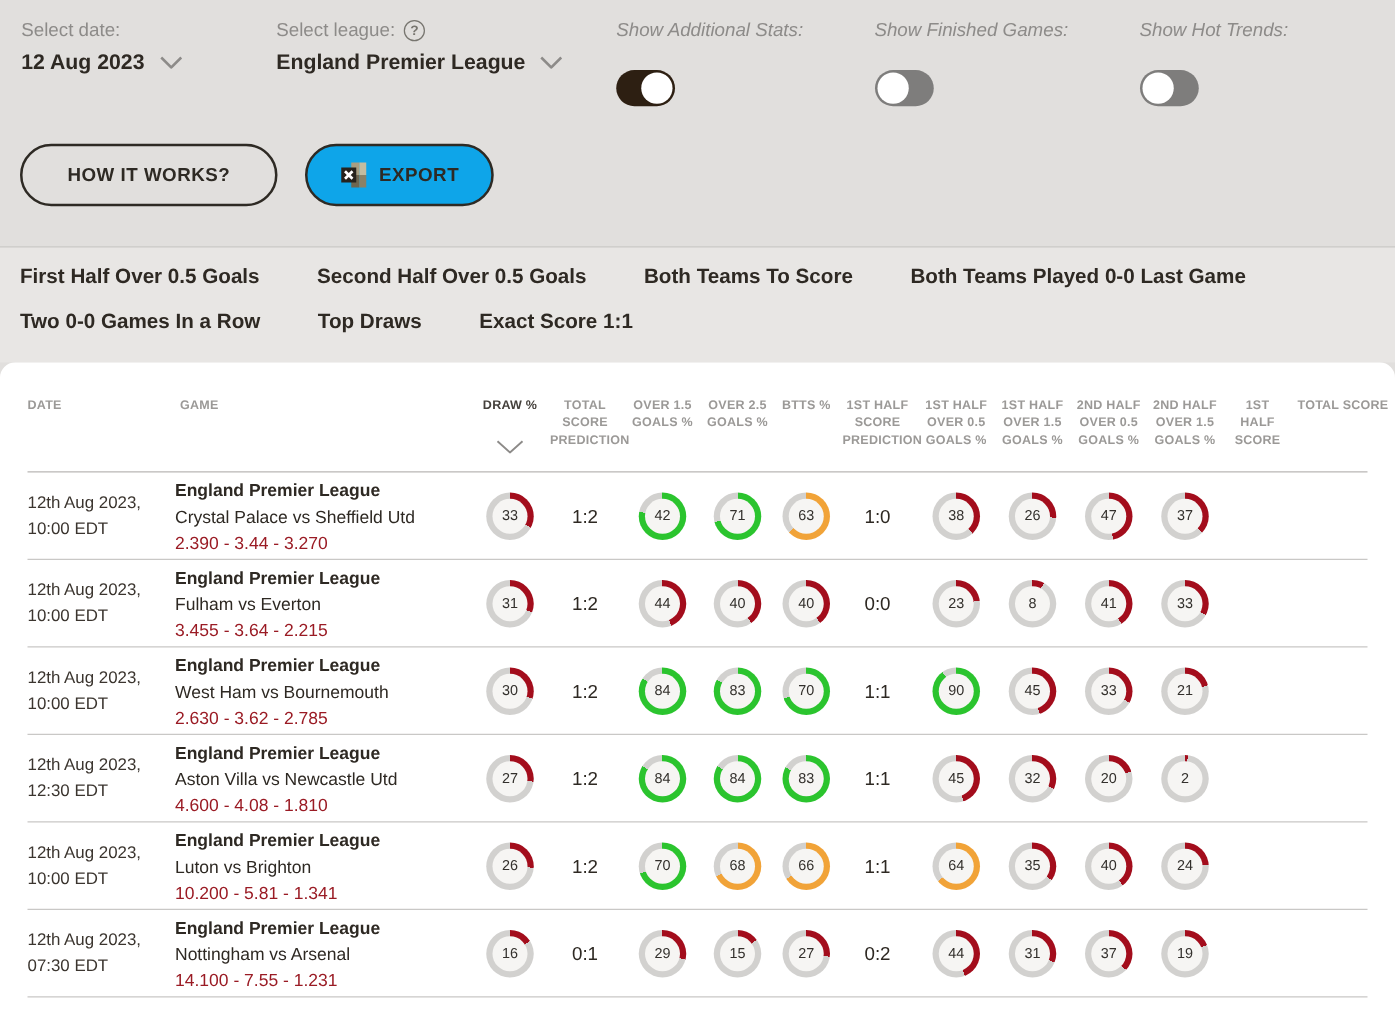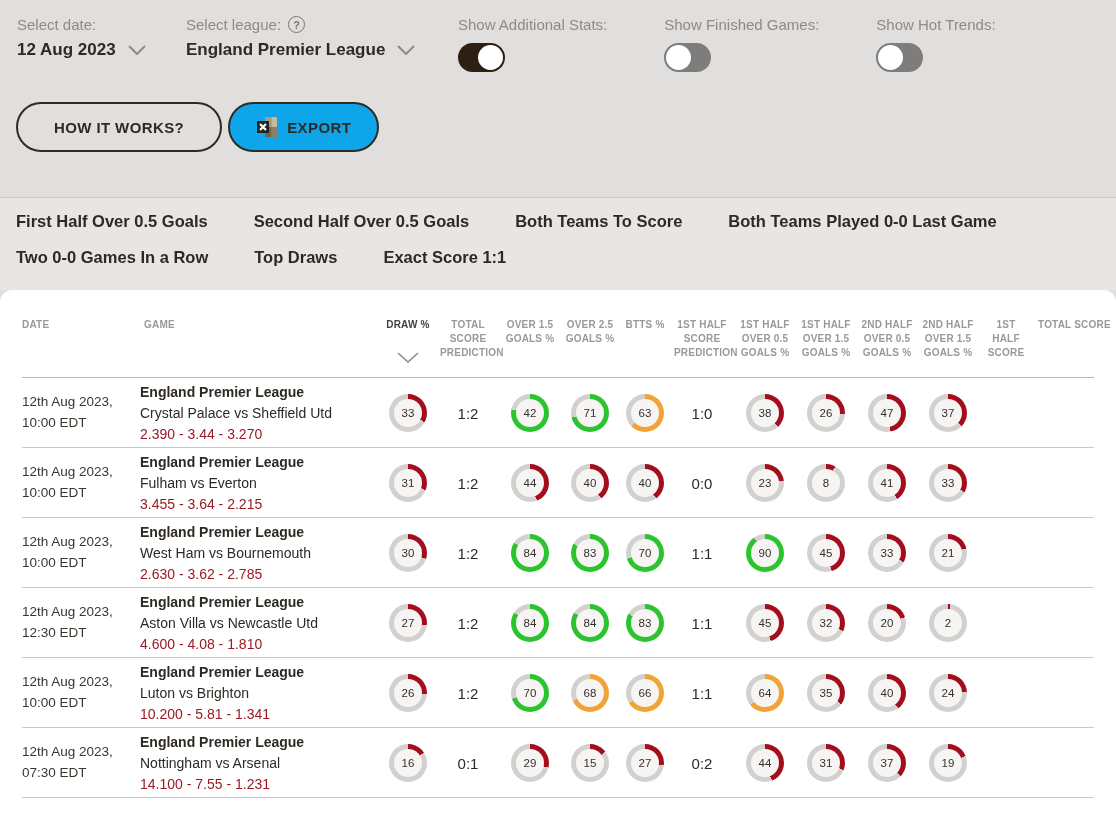--- a/index.html
+++ b/index.html
@@ -8,42 +8,42 @@
     font-family:"Liberation Sans", sans-serif;
     background:#e1dfdd;
     color:#2e2923;
     overflow:hidden;
   }
   
   .top { height:197px; }
   .controls { display:flex; padding:16px 0 0 17px; align-items:flex-start; }
   .ctrl { margin-right:0; }
   .ctrl-date { width:169px; }
-  .ctrl-league { width:272px; }
+  .ctrl-league { width:272px;margin-left:35px; }
   .ctrl-label { font-size:15px; color:#8d8b89; margin-bottom:7px; display:flex; align-items:center; gap:7px;text-align:center;}
   .ctrl-value { font-size:17px; font-weight:700; color:#2e2923; display:flex; align-items:center; gap:12px; cursor:pointer; }
   .help-circle {
     width:17px; height:17px; border:1.5px solid #77756f; border-radius:50%;
     display:inline-flex; align-items:center; justify-content:center;
     font-size:11px; font-weight:700; color:#77756f; cursor:pointer;
   }
   .chev { width:18px; height:10px; display:inline-block; }
   .chev polyline { fill:none; stroke:#8d8b89; stroke-width:2; }
   .toggle-group { margin-right:57px; }
-  .toggle-group .ctrl-label { margin-bottom:10px; }
+  .toggle-group .ctrl-label { margin-bottom:23px;font-style:italic; }
   .switch { width:47px; height:29px; border-radius:15px; position:relative; cursor:pointer; }
   .switch .knob {
     width:25px; height:25px; background:#ffffff; border-radius:50%;
     position:absolute; top:2px; transition:left .1s;
   }
   .switch.on { background:#2d1f12; }
   .switch.on .knob { left:20px; }
   .switch.off { background:#7e7d7c; }
   .switch.off .knob { left:2px; }
-  .buttons-row { display:flex; gap:6px; margin:30px 0 0 16px; }
+  .buttons-row { display:flex; gap:22px; margin:30px 0 0 16px; }
   .btn {
     height:50px; border-radius:26px; border:2px solid #2e2a24;
     font-family:"Liberation Sans", sans-serif;
     font-size:15px; font-weight:700; letter-spacing:.4px; color:#2e2a24;
     display:flex; align-items:center; justify-content:center; cursor:pointer;
   }
   .btn-outline { background:transparent; padding:0 36px; }
   .btn-export { background:#0ea5e9; padding:0 26px; gap:9px; }
   .excel-icon { width:22px; height:22px; display:block; }
   

